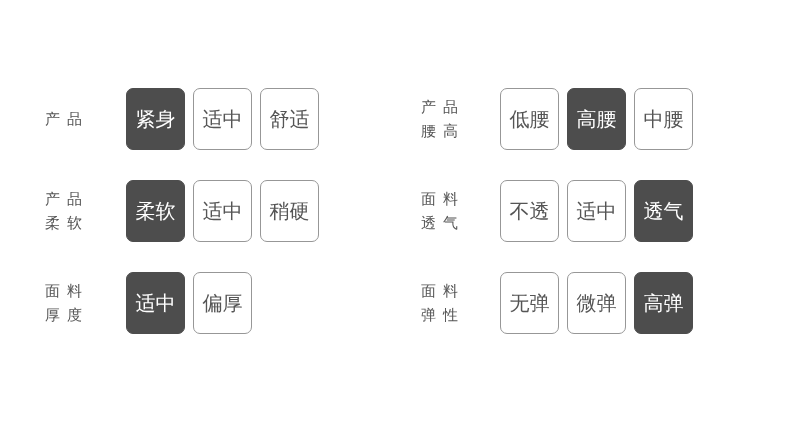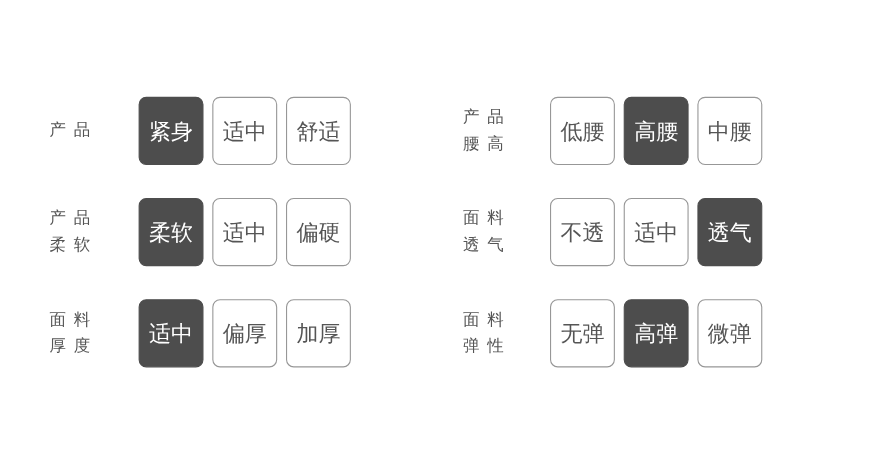--- a/index.html
+++ b/index.html
@@ -85,33 +85,32 @@
     </div>
 
     <div class="attr-row">
       <div class="row-label">
         <span>产品</span>
         <span>柔软</span>
       </div>
       <div class="opts">
         <div class="opt selected">柔软</div>
         <div class="opt">适中</div>
-        <div class="opt">偏硬</div>
+        <div class="opt">稍硬</div>
       </div>
     </div>
 
     <div class="attr-row">
       <div class="row-label">
         <span>面料</span>
         <span>厚度</span>
       </div>
       <div class="opts">
         <div class="opt selected">适中</div>
         <div class="opt">偏厚</div>
-        <div class="opt">加厚</div>
       </div>
     </div>
 
   </div>
 
   <div class="group group-right">
 
     <div class="attr-row">
       <div class="row-label">
         <span>产品</span>
@@ -136,20 +135,20 @@
       </div>
     </div>
 
     <div class="attr-row">
       <div class="row-label">
         <span>面料</span>
         <span>弹性</span>
       </div>
       <div class="opts">
         <div class="opt">无弹</div>
+        <div class="opt">微弹</div>
         <div class="opt selected">高弹</div>
-        <div class="opt">微弹</div>
       </div>
     </div>
 
   </div>
 
 </div>
 
 </body></html>

